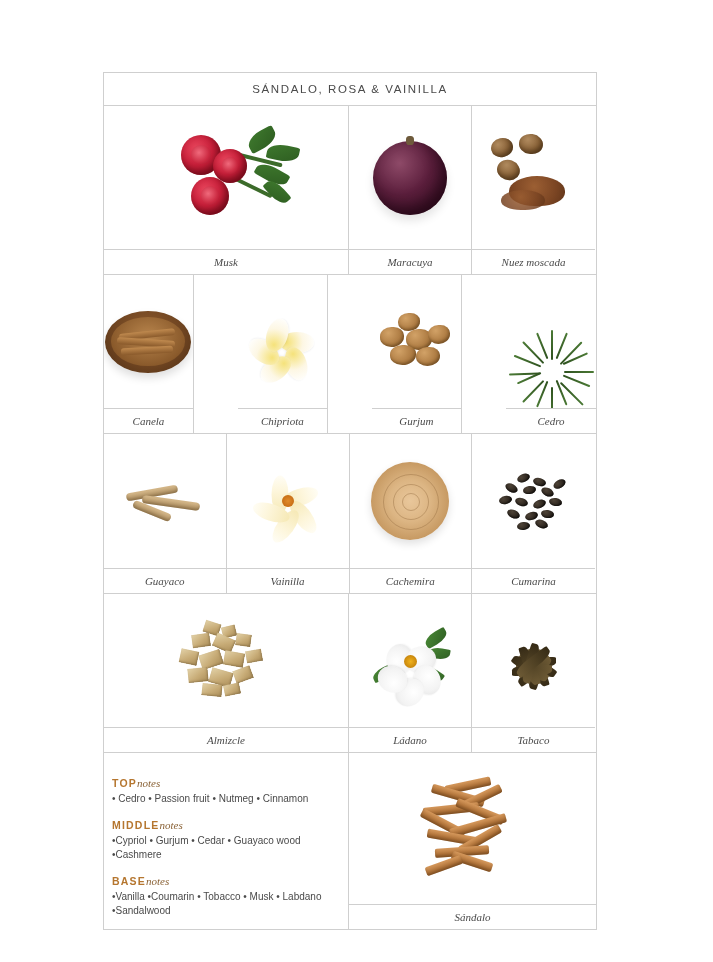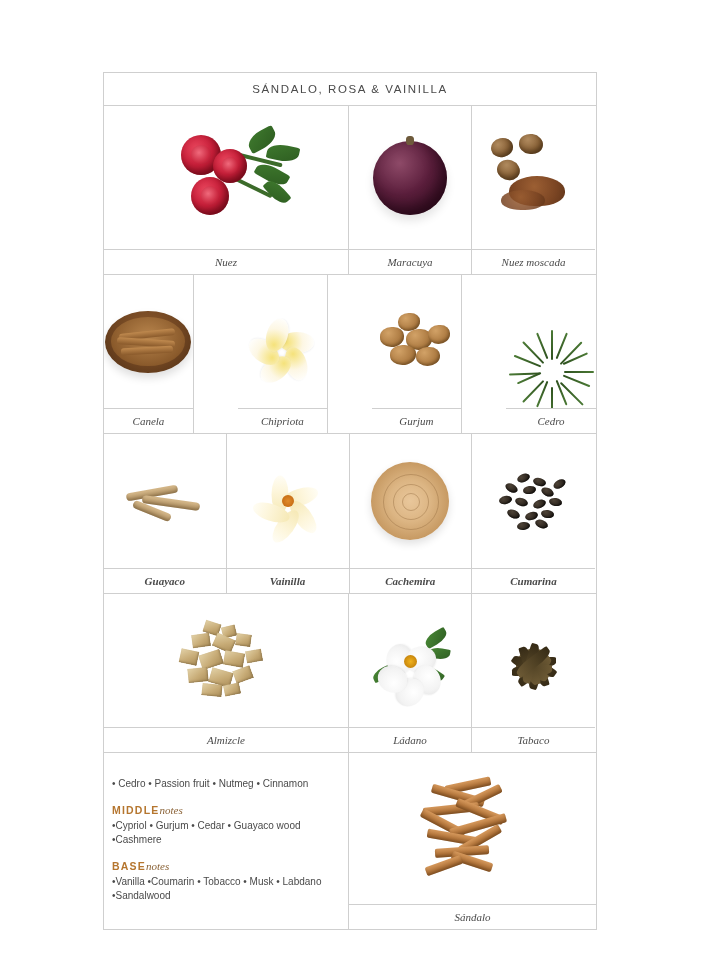--- a/index.html
+++ b/index.html
@@ -66,21 +66,21 @@
     justify-content: center;
     font-style: italic;
     font-size: 11px;
     color: #4a4a4a;
     font-family: "Liberation Serif", serif;
   }
 
   
   .r1 { height: 168px; }
   .r2 { height: 158px; gap: 44px; }
-  .r3 { height: 159px; font-weight: bold; }
+  .r3 { height: 159px; }
   .r4 { height: 158px; }
   .r5 { height: 176px; }
 
   
   .w-wide  { width: 245px; }
   .w-half  { width: 122.5px; }
   .w-quart { width: 123px; }
   .w-bot-l { width: 245px; }
   .w-bot-r { width: 247px; text-align: right; }
 
@@ -308,21 +308,21 @@
           <div class="stem" style="left:62px;top:58px;width:62px;height:4px;transform:rotate(26deg);"></div>
           <div class="leaf" style="left:96px;top:8px;width:30px;height:17px;transform:rotate(-28deg);"></div>
           <div class="leaf" style="left:116px;top:22px;width:32px;height:16px;transform:rotate(12deg);"></div>
           <div class="leaf" style="left:104px;top:44px;width:34px;height:15px;transform:rotate(30deg);"></div>
           <div class="leaf" style="left:112px;top:62px;width:28px;height:14px;transform:rotate(48deg);"></div>
           <div class="rose" style="left:30px;top:12px;width:40px;height:40px;"></div>
           <div class="rose" style="left:62px;top:26px;width:34px;height:34px;"></div>
           <div class="rose" style="left:40px;top:54px;width:38px;height:38px;"></div>
         </div>
       </div>
-      <div class="cap">Nuez</div>
+      <div class="cap">Musk</div>
     </div>
 
     <div class="cell w-quart">
       <div class="img-area">
         <div class="passion"></div>
       </div>
       <div class="cap">Maracuya</div>
     </div>
 
     <div class="cell w-quart">
@@ -527,20 +527,23 @@
       <div class="cap">Tabaco</div>
     </div>
   </div>
 
   <div class="row r5">
 
     <div class="cell w-bot-l" style="border-right:1px solid #cfcfcf;">
       <div class="notes">
 
         <div class="note-block">
+          <div class="note-head">
+            <span>TOP</span><span class="sub">notes</span>
+          </div>
           <div class="note-line">• Cedro • Passion fruit • Nutmeg • Cinnamon</div>
         </div>
 
         <div class="note-block">
           <div class="note-head">
             <span>MIDDLE</span><span class="sub">notes</span>
           </div>
           <div class="note-line">•Cypriol • Gurjum • Cedar • Guayaco wood</div>
           <div class="note-line">•Cashmere</div>
         </div>

